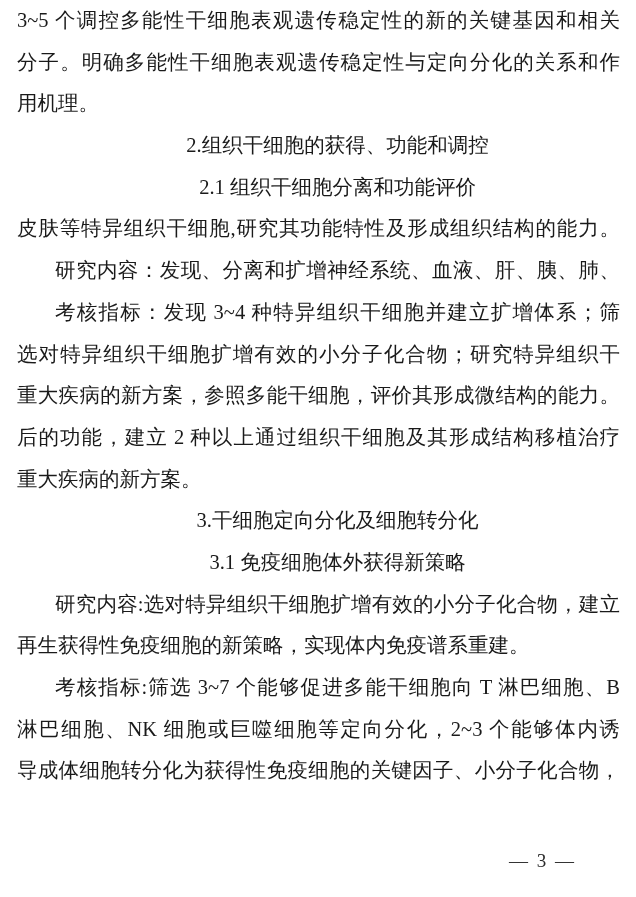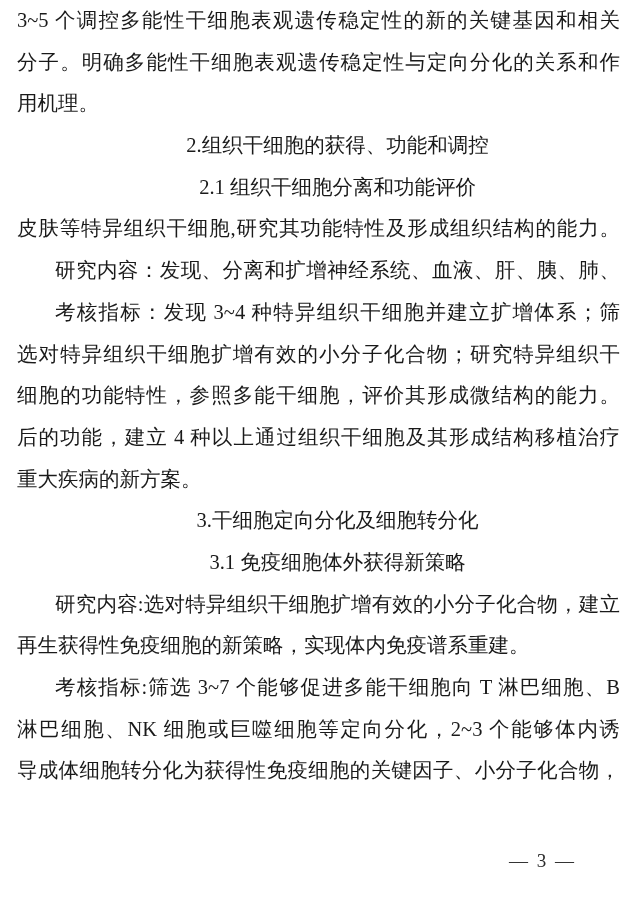--- a/index.html
+++ b/index.html
@@ -47,22 +47,22 @@
   <div class="content">
     <div class="line fill">3~5 个调控多能性干细胞表观遗传稳定性的新的关键基因和相关</div>
     <div class="line fill">分子。明确多能性干细胞表观遗传稳定性与定向分化的关系和作</div>
     <div class="line">用机理。</div>
     <div class="line indent">2.组织干细胞的获得、功能和调控</div>
     <div class="line indent">2.1 组织干细胞分离和功能评价</div>
     <div class="line fill">皮肤等特异组织干细胞,研究其功能特性及形成组织结构的能力。</div>
     <div class="line indent fill">研究内容：发现、分离和扩增神经系统、血液、肝、胰、肺、</div>
     <div class="line indent fill">考核指标：发现 3~4 种特异组织干细胞并建立扩增体系；筛</div>
     <div class="line fill">选对特异组织干细胞扩增有效的小分子化合物；研究特异组织干</div>
-    <div class="line fill">细胞的功能特性，参照多能干细胞，评价其形成微结构的能力。</div>
-    <div class="line fill">后的功能，建立 4 种以上通过组织干细胞及其形成结构移植治疗</div>
+    <div class="line fill">重大疾病的新方案，参照多能干细胞，评价其形成微结构的能力。</div>
+    <div class="line fill">后的功能，建立 2 种以上通过组织干细胞及其形成结构移植治疗</div>
     <div class="line">重大疾病的新方案。</div>
     <div class="line indent">3.干细胞定向分化及细胞转分化</div>
     <div class="line indent">3.1 免疫细胞体外获得新策略</div>
     <div class="line indent fill">研究内容:选对特异组织干细胞扩增有效的小分子化合物，建立</div>
     <div class="line">再生获得性免疫细胞的新策略，实现体内免疫谱系重建。</div>
     <div class="line indent fill">考核指标:筛选 3~7 个能够促进多能干细胞向 T 淋巴细胞、B</div>
     <div class="line fill">淋巴细胞、NK 细胞或巨噬细胞等定向分化，2~3 个能够体内诱</div>
     <div class="line fill">导成体细胞转分化为获得性免疫细胞的关键因子、小分子化合物，</div>
   </div>
   <div class="footer">— 3 —</div>

